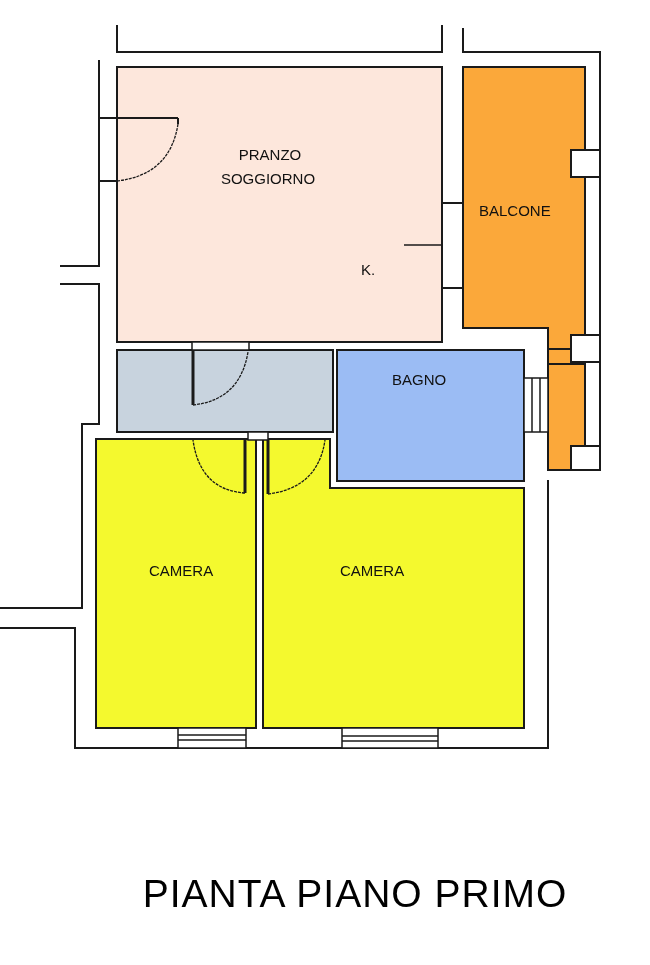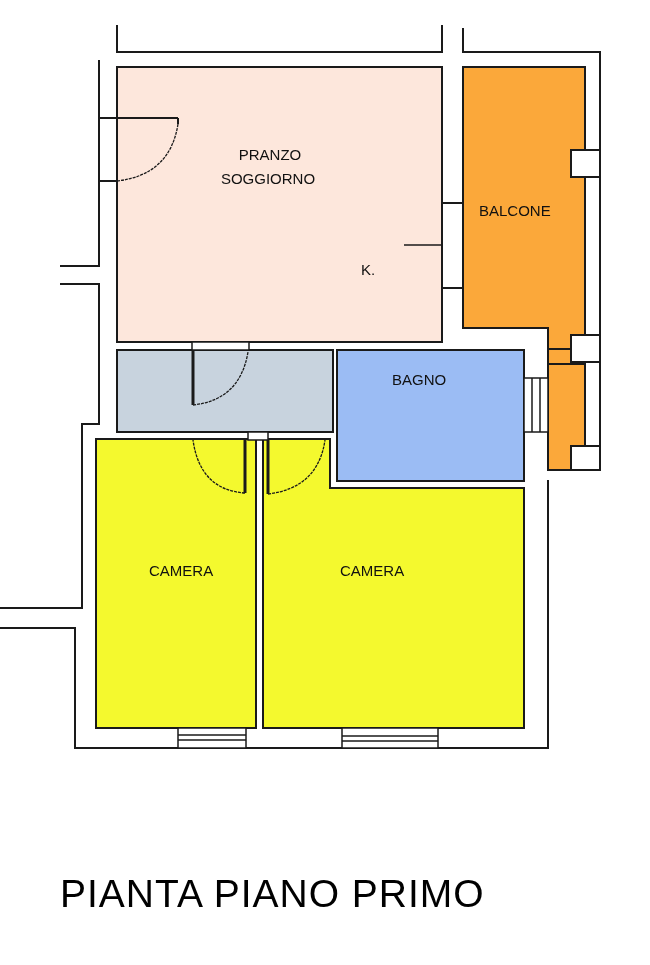--- a/index.html
+++ b/index.html
@@ -24,20 +24,21 @@
     .room-label {
       font-family: "Liberation Sans", sans-serif;
       font-size: 15px;
       fill: #111111;
     }
     .title {
       position: absolute;
       left: 0;
       width: 650px;
       top: 872px;
+      text-align: center;
       font-family: "Liberation Sans", sans-serif;
       font-size: 39px;
       letter-spacing: 1px;
       color: #000;
       padding-left: 60px;
       box-sizing: border-box;
     }
   </style>
 </head>
 <body>

